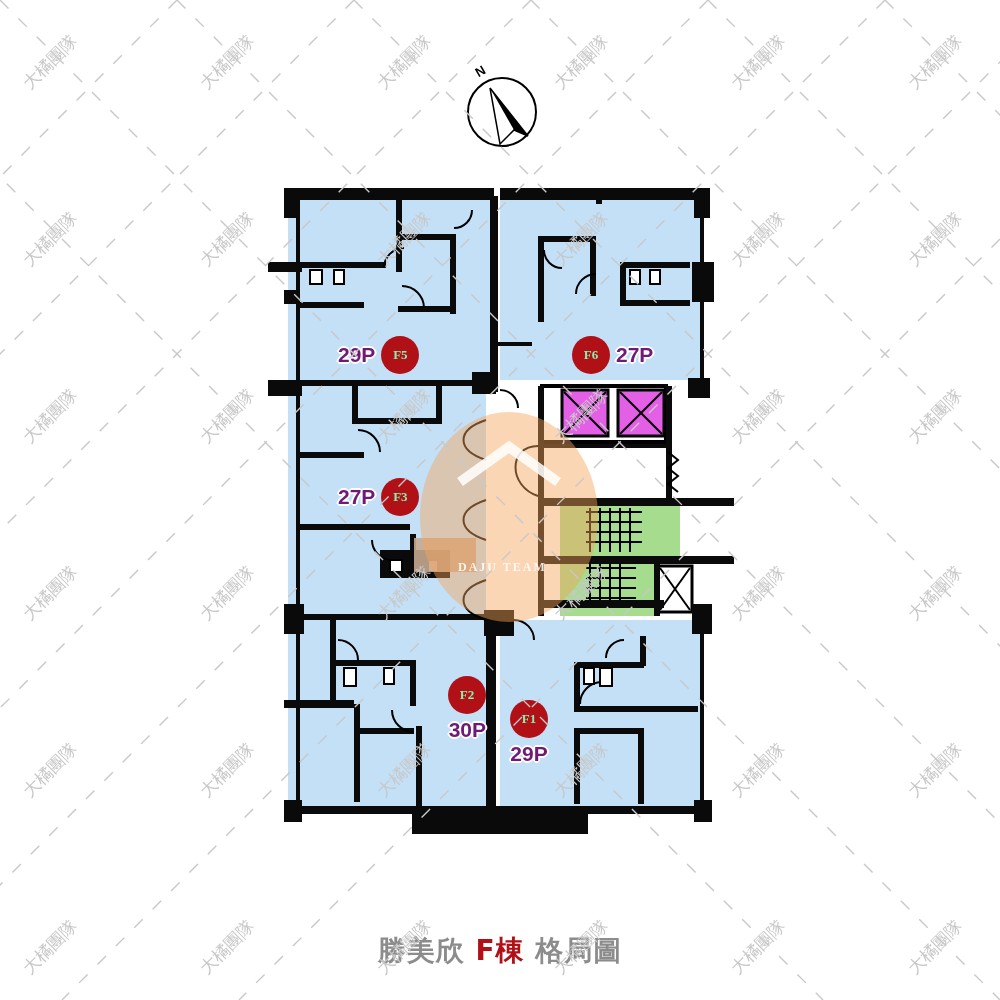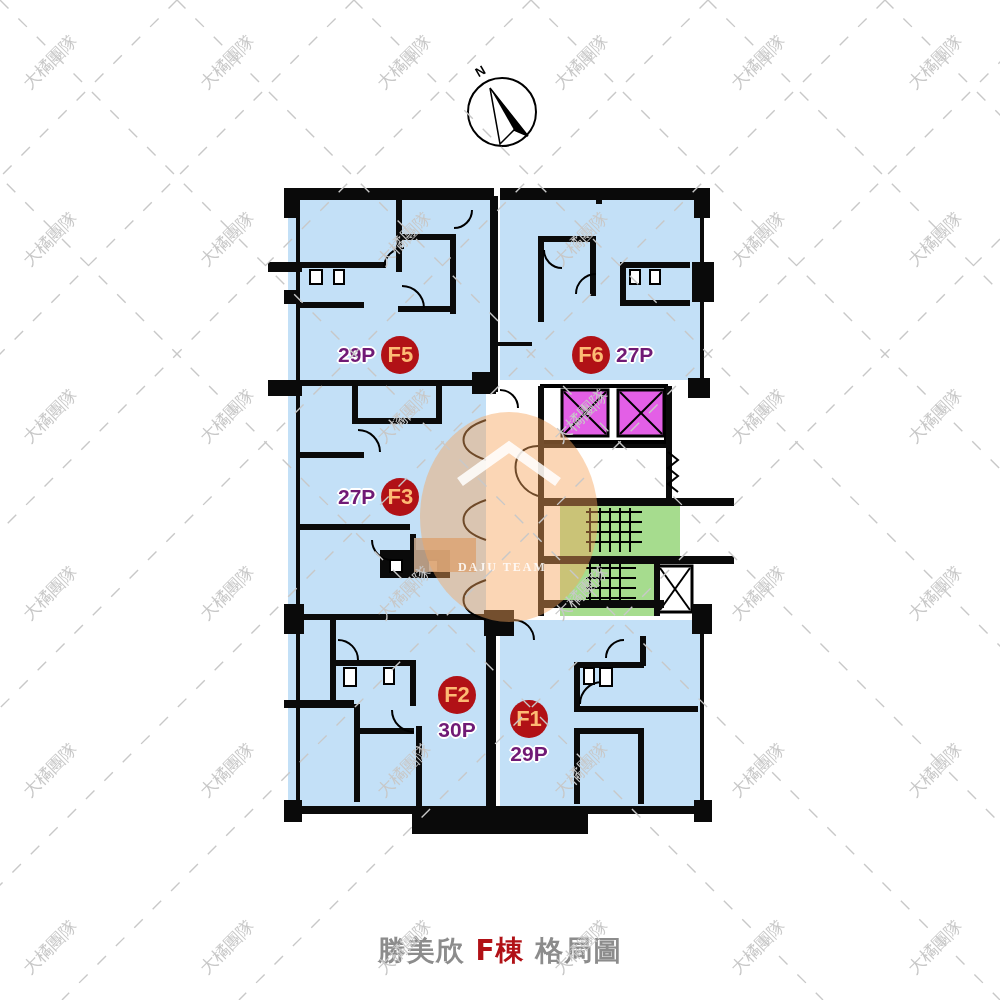--- a/index.html
+++ b/index.html
@@ -1,21 +1,21 @@
 <!DOCTYPE html>
 <html><head>
 <meta charset="utf-8">
 <style>
   html, body { margin:0; padding:0; }
   body { width:1000px; height:1000px; background:#ffffff; position:relative; overflow:hidden; font-family:"DejaVu Sans", sans-serif; }
   #wm { position:absolute; left:0; top:0; width:1000px; height:1000px; pointer-events:none; z-index:5; }
   #plan { position:absolute; left:0; top:0; width:1000px; height:1000px; z-index:1; }
   .compass { position:absolute; left:462px; top:62px; width:78px; height:86px; z-index:2; }
   .unit-label { position:absolute; z-index:3; display:flex; align-items:center; gap:6px; }
-  .badge { width:38px; height:38px; border-radius:50%; background:#b11116; color:#fdba74; font-weight:bold; font-size:22px; display:flex; align-items:center; justify-content:center; font-family:Liberation Sans, sans-serif; }
+  .badge { width:38px; height:38px; border-radius:50%; background:#b11116; color:#86efac; font-weight:bold; font-size:13px; display:flex; align-items:center; justify-content:center; font-family:Liberation Serif, serif; }
   .ping { color:#701a75; font-weight:bold; font-size:21px; font-family:"Liberation Sans", sans-serif; text-shadow:-2px 0 #fff, 2px 0 #fff, 0 -2px #fff, 0 2px #fff, -1px -1px #fff, 1px 1px #fff, 1px -1px #fff, -1px 1px #fff; }
   .stack { flex-direction:column; gap:4px; }
   .caption { position:absolute; left:0; top:932px; width:1000px; text-align:center; font-size:28px; font-weight:bold; color:#8c8c8c; z-index:3; font-family:"DejaVu Sans", sans-serif; letter-spacing:1px; }
   .caption .accent { color:#b11116; }
   .logo { position:absolute; left:420px; top:412px; width:178px; height:210px; z-index:4; pointer-events:none; }
   .logo-text { position:absolute; left:458px; top:560px; font-size:12px; font-weight:bold; color:#ffffff; letter-spacing:2px; z-index:4; opacity:0.85; font-family:Liberation Serif, serif; }
 </style>
 </head>
 <body>
 
@@ -190,21 +190,21 @@
   <span class="badge">F5</span>
 </div>
 <div class="unit-label" style="left:572px;top:336px;">
   <span class="badge">F6</span>
   <span class="ping">27P</span>
 </div>
 <div class="unit-label" style="left:338px;top:478px;">
   <span class="ping">27P</span>
   <span class="badge">F3</span>
 </div>
-<div class="unit-label stack" style="left:438px;top:676px;">
+<div class="unit-label stack" style="left:448px;top:676px;align-items:flex-end;">
   <span class="badge">F2</span>
   <span class="ping">30P</span>
 </div>
 <div class="unit-label stack" style="left:510px;top:700px;">
   <span class="badge">F1</span>
   <span class="ping">29P</span>
 </div>
 
 <div class="caption">
   <span>勝美欣 </span><span class="accent">F棟</span><span> 格局圖</span>

